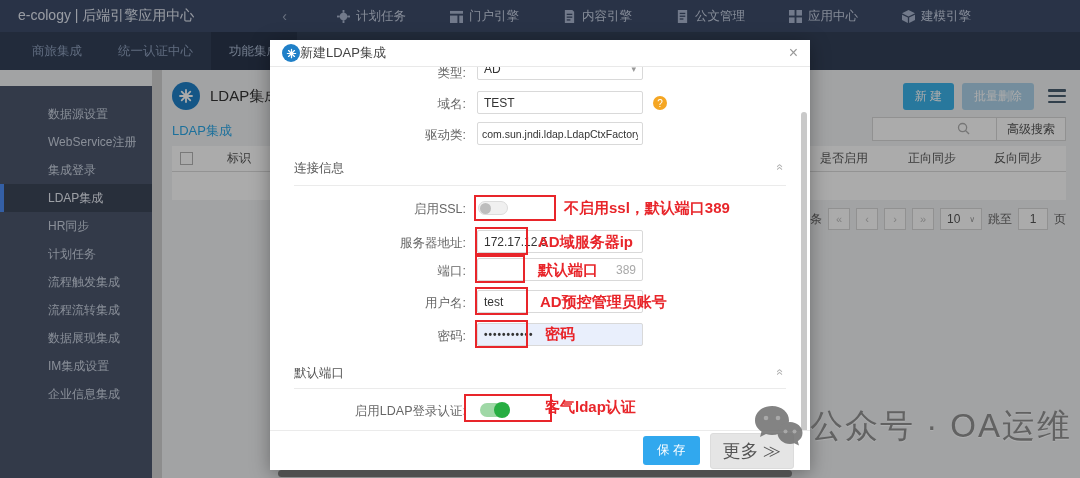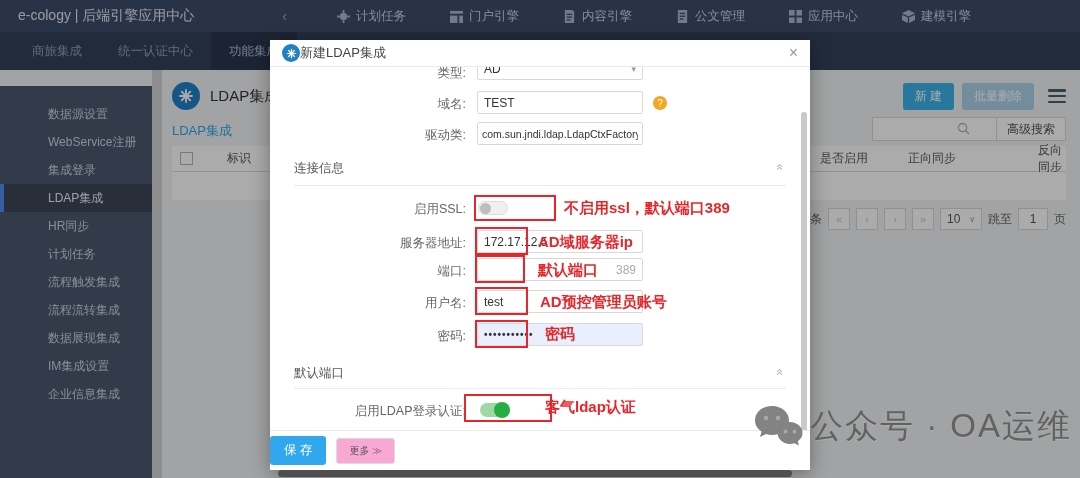--- a/index.html
+++ b/index.html
@@ -42,21 +42,21 @@
   .tabs { position:absolute; left:10px; top:52px; display:flex; gap:38px; font-size:13px; color:#666; }
   .tab { padding-bottom:8px; cursor:pointer; white-space:nowrap; }
   .tab.active { color:#2ba8e8; border-bottom:2px solid #2ba8e8; }
   .search-wrap { position:absolute; right:14px; top:47px; display:flex; }
   .search-input { width:125px; height:24px; border:1px solid #d9d9d9; background:#fff; padding:0 22px 0 8px; font-size:12px; }
   .search-glyph { position:absolute; right:96px; top:5px; width:13px; height:13px; }
   .adv-btn { height:24px; border:1px solid #d9d9d9; border-left:none; background:#fff; font-size:12px; color:#555; padding:0 10px; cursor:pointer; }
   .thead { position:absolute; left:10px; right:14px; top:76px; height:26px; border-bottom:1px solid #dcdcdc; background:#fff; display:flex; align-items:center; color:#555; }
   .cb { width:13px; height:13px; border:1px solid #b5b5b5; background:#fff; margin-left:8px; }
   .th-id { margin-left:34px; }
-  .th-en { position:absolute; left:648px; } .th-fw { position:absolute; left:736px; } .th-bw { position:absolute; left:822px;margin-left:44px; }
+  .th-en { position:absolute; left:648px; } .th-fw { position:absolute; left:736px; } .th-bw { position:absolute; left:822px; }
   .tbody-empty { position:absolute; left:10px; right:14px; top:102px; height:28px; background:#fff; }
   .pager { position:absolute; right:14px; top:138px; display:flex; align-items:center; gap:6px; color:#666; }
   .pg-btn { width:22px; height:22px; border:1px solid #d9d9d9; background:#fff; color:#c0c0c0;
     display:flex; align-items:center; justify-content:center; font-size:11px; cursor:pointer; }
   .pg-select { min-width:42px; height:22px; border:1px solid #d9d9d9; background:#fff; display:flex; align-items:center; justify-content:space-between; padding:0 6px; cursor:pointer; color:#555; }
   .pg-select .sel-caret { font-size:8px; color:#999; margin-left:4px; }
   .pg-input { width:30px; height:22px; border:1px solid #d9d9d9; background:#fff; text-align:center; font-size:12px; color:#555; }
 
   
   .overlay { position:absolute; left:0; top:0; width:1080px; height:478px; background:rgba(0,0,0,.33); z-index:40; }
@@ -84,23 +84,23 @@
   .rednote { position:absolute; color:#e8252a; font-weight:bold; font-size:15px; white-space:nowrap; }
   .toggle { position:absolute; width:30px; height:14px; border-radius:8px; cursor:pointer; }
   .toggle.off { background:#f0f0f0; border:1px solid #dcdcdc; }
   .toggle.off::after { content:""; position:absolute; left:1px; top:0.5px; width:11px; height:11px; border-radius:50%; background:#bdbdbd; }
   .toggle.on { background:#9fd8a6; }
   .toggle.on::after { content:""; position:absolute; right:0; top:-1px; width:16px; height:16px; border-radius:50%; background:#27ae42; }
   .pwd-input { background:#e9effc; letter-spacing:1px; font-weight:bold; font-size:10px; }
   .gray-val { color:#a9a9a9;text-align:right; }
   .drv { font-size:10.5px; padding:0 4px; }
   .modal-scrollbar { position:absolute; right:3px; top:45px; width:6px; height:385px; background:#c9c9c9; border-radius:3px; }
-  .modal-foot { height:40px; border-top:1px solid #ebebeb; display:flex; align-items:center; justify-content:flex-start; gap:10px; padding-right:16px; }
+  .modal-foot { height:40px; border-top:1px solid #ebebeb; display:flex; align-items:center; justify-content:flex-end; gap:10px; padding-right:16px; }
   .btn-save { background:#31a8ee; color:#fff; border:none; border-radius:3px; font-size:12.5px; padding:6px 14px; cursor:pointer; }
-  .btn-more { background:#f9a8d4; color:#555; border:1px solid #dcdcdc; border-radius:3px; font-size:10px; padding:5px 12px; cursor:pointer; }
+  .btn-more { background:#e5e5e5; color:#555; border:1px solid #dcdcdc; border-radius:3px; font-size:18px; padding:5px 12px; cursor:pointer;font-family:Liberation Serif, serif; }
 
   
   .hscroll { position:absolute; left:278px; top:470px; width:514px; height:7px; background:#4f4f4f; border-radius:4px; z-index:160; }
   .watermark { position:absolute; left:752px; top:400px; z-index:200; display:flex; align-items:center; }
   .wm-text { font-size:33px; color:rgba(90,90,90,.9); letter-spacing:2px; margin-left:6px;
     text-shadow:0 1px 1px rgba(255,255,255,.15); }
   .wm-icon { width:52px; height:52px; opacity:.85; }
 </style>
 </head>
 <body>

